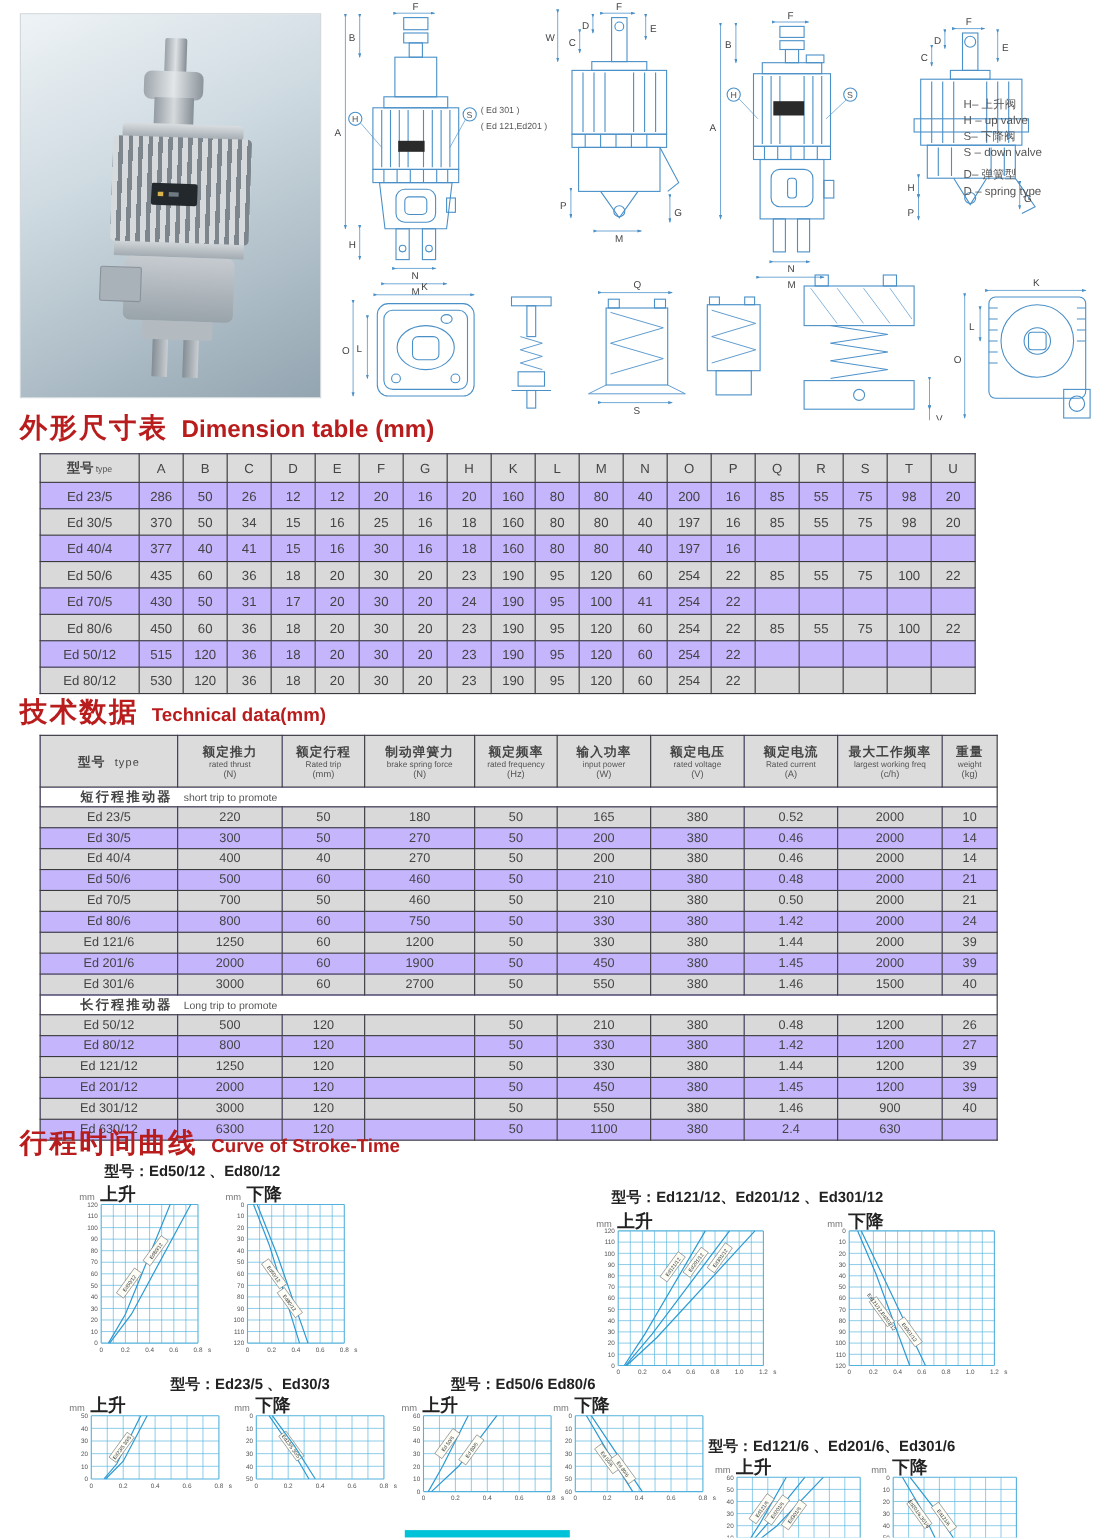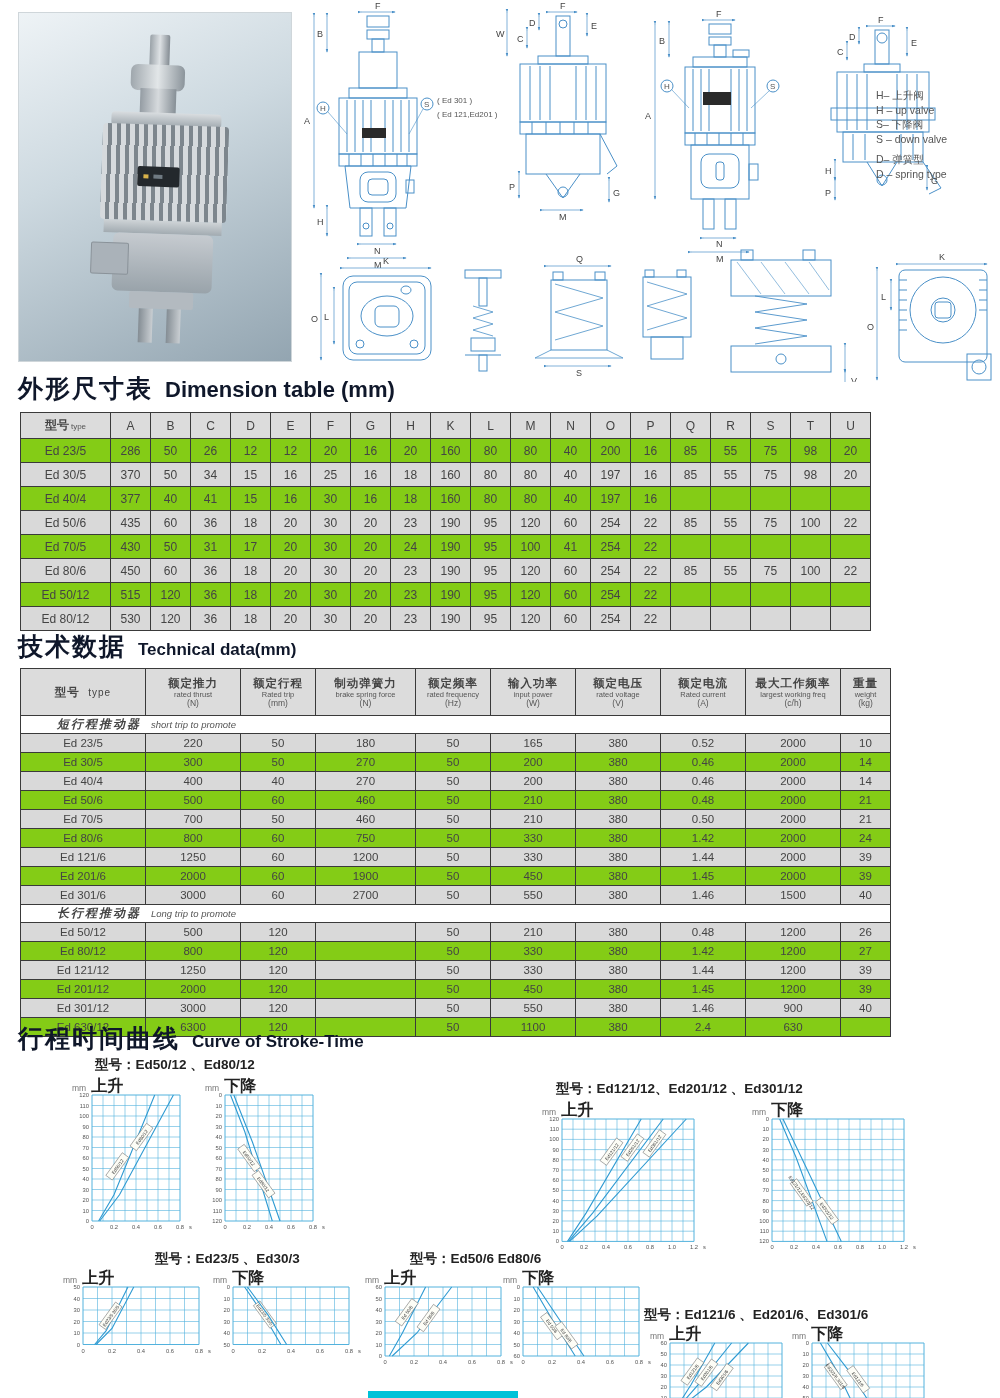--- a/index.html
+++ b/index.html
@@ -26,41 +26,41 @@
   .clev{left:68px;top:263px;width:64px;height:17px;background:#b3bac0;border-radius:2px;}
   .p1{left:78px;top:280px;width:14px;height:34px;background:linear-gradient(90deg,#848d94,#c9ced2);}
   .p2{left:106px;top:280px;width:14px;height:34px;background:linear-gradient(90deg,#848d94,#c9ced2);}
   
   .drawings{position:absolute;left:295px;top:0;width:705px;height:382px;}
   .drawings svg text{font-family:"Liberation Sans",sans-serif;font-size:9px;fill:#444;}
   .drawings svg text.small{font-size:8px;fill:#555;}
   .legend{position:absolute;left:876px;top:88px;font-size:10.5px;color:#555;line-height:14.5px;white-space:nowrap;}
   .legend .gap{margin-top:6px;}
   
-  .heading{position:absolute;left:18px;color:#0f172a;white-space:nowrap;}
+  .heading{position:absolute;left:18px;color:#b91c1c;white-space:nowrap;}
   .hzh{font-weight:bold;font-size:25px;letter-spacing:2px;}
   .hen{font-weight:bold;font-size:22px;margin-left:12px;}
   .hen.small{font-size:17px;}
   
-  table{border-collapse:collapse;table-layout:fixed;position:absolute;background:#84cc16;}
+  table{border-collapse:collapse;table-layout:fixed;position:absolute;background:#c4b5fd;margin-left:16px;}
   .dimtable{left:20px;top:412px;width:850px;font-size:12px;}
   .techtable{left:20px;top:668px;width:870px;font-size:11.5px;}
   td,th{border:1px solid #3a3a3a;text-align:center;color:#444;padding:0;overflow:hidden;}
   .dimtable th{height:25px;background:#dcdcdc;font-weight:normal;}
   .dimtable td{height:23px;}
   .dimtable tr.shade td{background:#d9d9d9;}
   .dimtable th .zh{font-weight:bold;font-size:12px;}
   .dimtable th .sub{font-size:8px;margin-left:2px;color:#555;}
   .techtable th{height:46px;background:#dcdcdc;font-weight:normal;vertical-align:middle;}
   .techtable th .zh{display:block;font-weight:bold;font-size:11.5px;letter-spacing:1px;}
   .techtable th .en{display:block;font-size:7.5px;color:#555;line-height:8px;}
   .techtable th .unit{display:block;font-size:8.5px;color:#555;line-height:9px;}
   .techtable td{height:18px;}
   .techtable tr.shade td{background:#d9d9d9;}
-  .techtable td.section{text-align:left;background:#fff;height:16px;font-style:italic;}
+  .techtable td.section{text-align:left;background:#fff;height:16px;}
   .techtable td.section .zh{font-weight:bold;font-size:12px;margin-left:36px;letter-spacing:2px;}
   .techtable td.section .en{font-size:9.5px;color:#555;margin-left:10px;}
   
   .cgroup{position:absolute;}
   .ctitle{font-size:13.5px;font-weight:bold;color:#222;white-space:nowrap;}
   .panel{position:absolute;}
   .phead{font-size:11px;height:15px;white-space:nowrap;}
   .punit{color:#777;font-size:8.5px;margin-right:5px;}
   .pdir{font-weight:bold;color:#222;font-size:16px;}
   .footerbar{position:absolute;left:368px;top:1391px;width:150px;height:7px;background:#00c2d8;}

